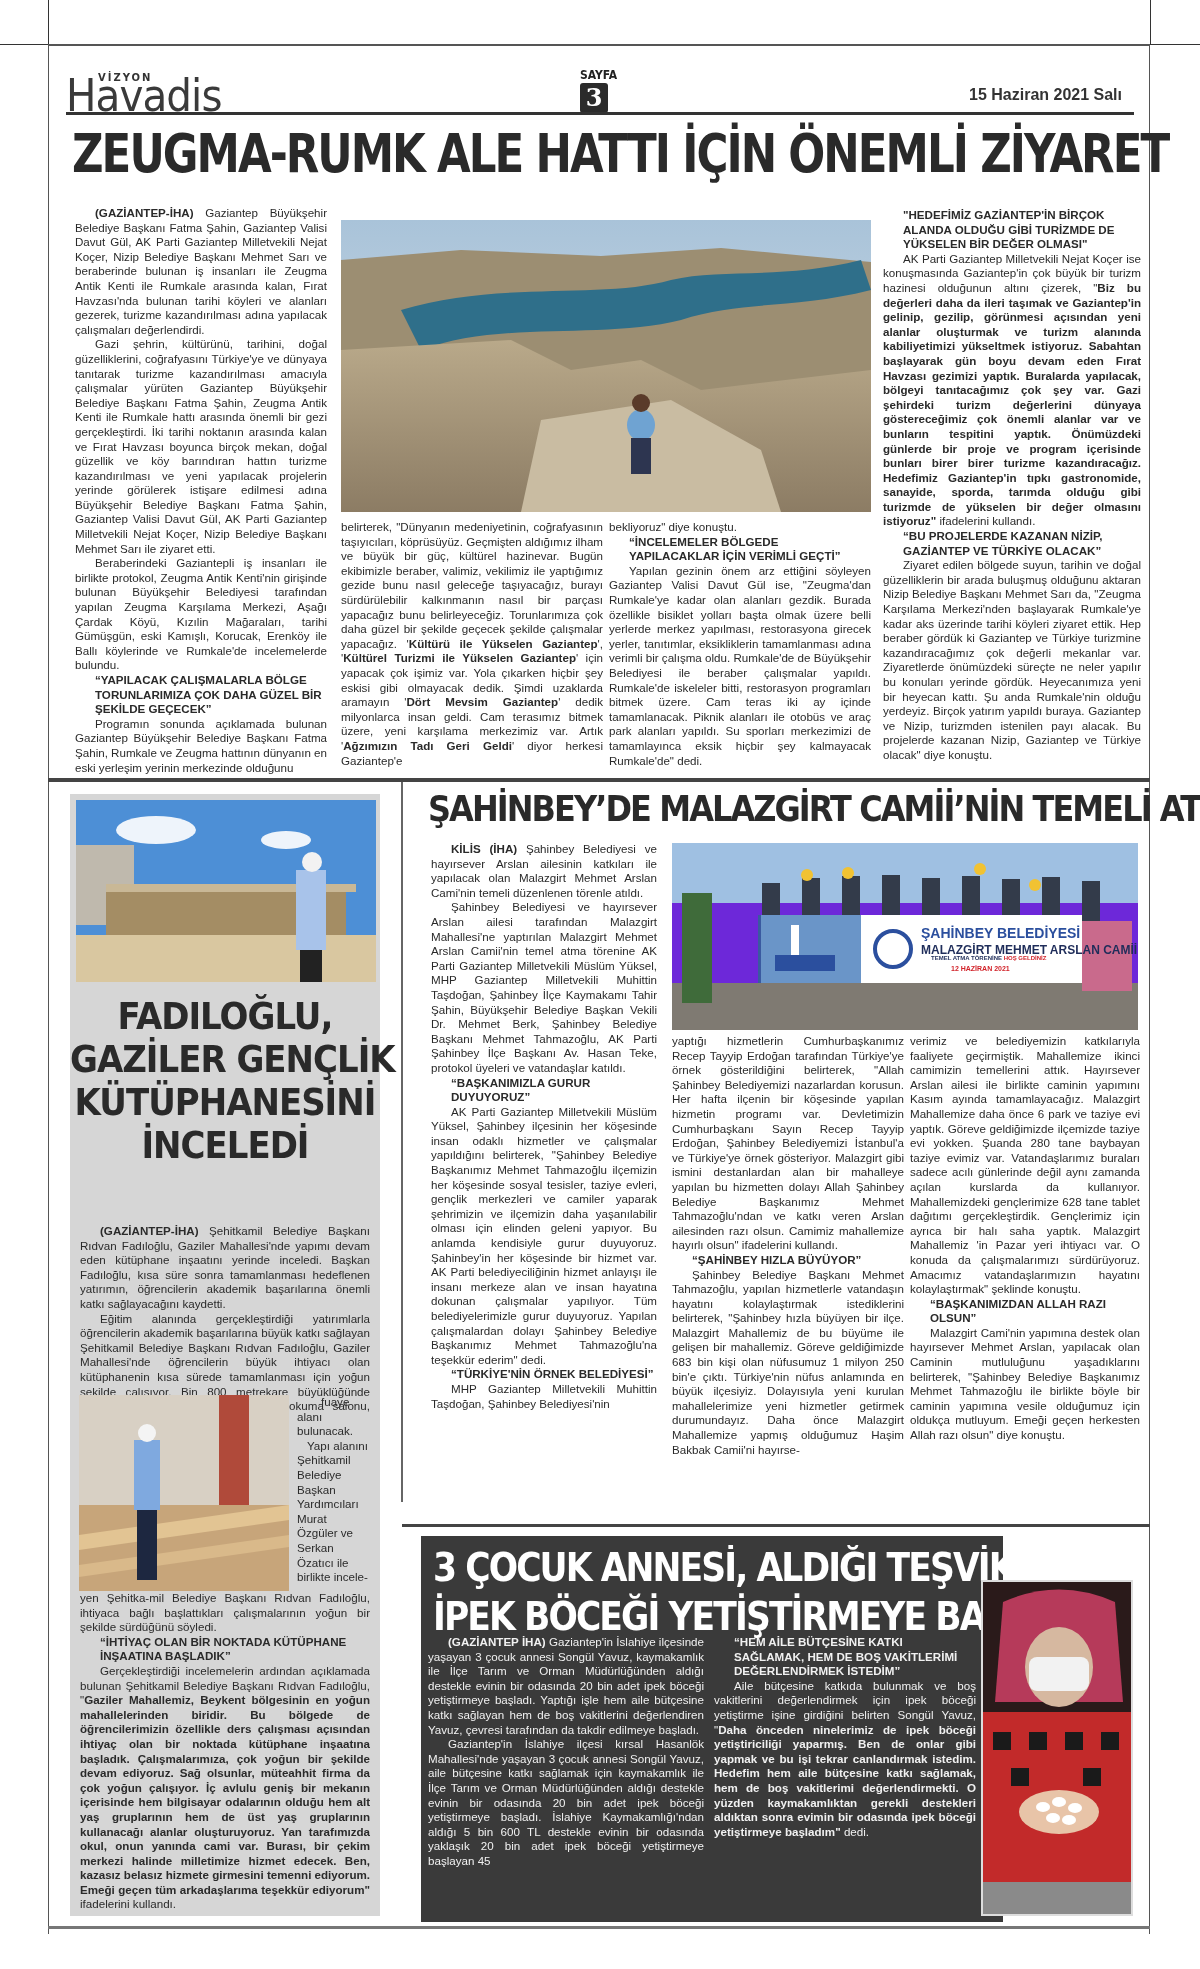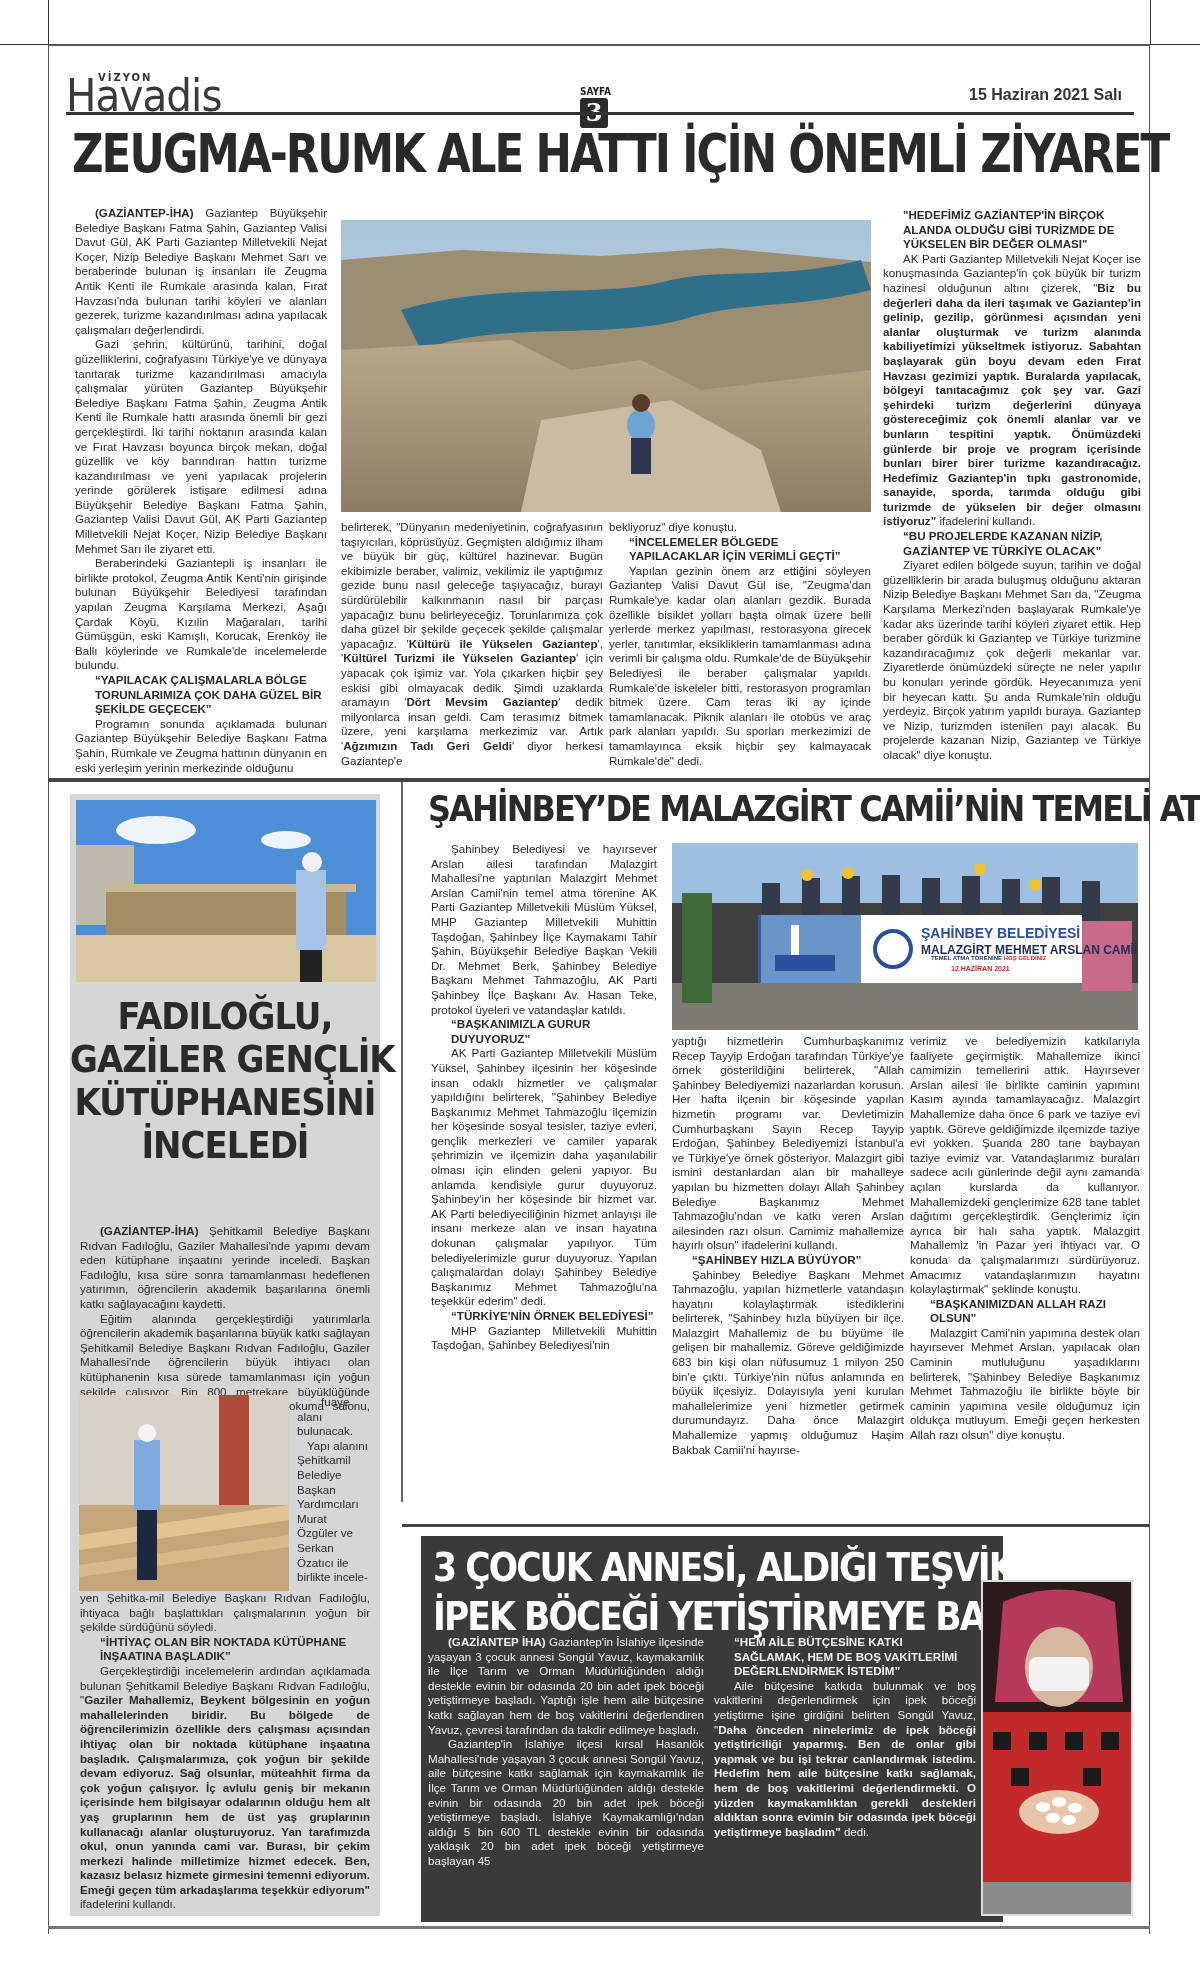--- a/index.html
+++ b/index.html
@@ -5,21 +5,21 @@
   * { box-sizing: border-box; margin: 0; padding: 0; }
   html, body { width: 1200px; height: 1969px; background: #ffffff; overflow: hidden; }
   body { position: relative; font-family: "Liberation Sans", sans-serif; color: #222; }
   .crop-line { position: absolute; background: #333; }
   .page-frame { position: absolute; left: 48px; top: 44px; width: 1102px; height: 1890px; border-left: 1.5px solid #555; border-right: 1.5px solid #555; }
   .abs { position: absolute; }
   .masthead-logo { position: absolute; left: 66px; top: 64px; width: 200px; height: 60px; }
   .logo-small { position: absolute; left: 32px; top: 8px; font-size: 10px; letter-spacing: 2px; font-weight: bold; color: #333; font-family: "DejaVu Sans", sans-serif; }
   .logo-big { position: absolute; left: 0; top: 6px; font-size: 44px; font-family: "DejaVu Sans", sans-serif; color: #3a3a3a; letter-spacing: -1px; transform: scaleX(0.92); transform-origin: left; }
   .sayfa { position: absolute; left: 580px; top: 68px; width: 28px; text-align: center; }
-  .sayfa-label { font-size: 10px; font-weight: bold; font-family: "DejaVu Sans Condensed", "DejaVu Sans", sans-serif; margin-top: 18px; }
+  .sayfa-label { font-size: 12px; font-weight: bold; font-family: "DejaVu Sans Condensed", "DejaVu Sans", sans-serif; }
   .sayfa-num { margin-top: 1px; background: #2b2b2b; color: #fff; font-size: 24px; font-weight: bold; border-radius: 3px; height: 30px; line-height: 30px; font-family: "DejaVu Serif", serif; }
   .date { position: absolute; right: 78px; top: 86px; font-size: 16px; font-weight: bold; color: #333; }
   .head-rule { position: absolute; left: 66px; top: 112px; width: 1068px; height: 3px; background: #333; }
   .headline { font-family: "DejaVu Sans", sans-serif; font-weight: bold; color: #2a2a2a; white-space: nowrap; letter-spacing: -2px; transform-origin: left top; line-height: 1; }
   .col { position: absolute; font-size: 11.6px; line-height: 14.6px; text-align: justify; color: #2a2a2a; }
   .col p { text-indent: 20px; }
   .col .sub { font-weight: bold; padding-left: 20px; text-indent: 0; text-align: left; }
   .col b { font-weight: bold; }
   .photo { position: absolute; overflow: hidden; }
   .rule-dark { position: absolute; background: #444; }
@@ -148,28 +148,29 @@
   <p style="text-indent:0">yen Şehitka-mil  Belediye Başkanı Rıdvan Fadıloğlu, ihtiyaca bağlı başlattıkları çalışmalarının yoğun bir şekilde sürdüğünü söyledi.</p>
   <p class="sub">“İHTİYAÇ OLAN BİR NOKTADA KÜTÜPHANE İNŞAATINA BAŞLADIK”</p>
   <p><span>Gerçekleştirdiği incelemelerin ardından açıklamada bulunan Şehitkamil Belediye Başkanı Rıdvan Fadıloğlu, "</span><b>Gaziler Mahallemiz, Beykent bölgesinin en yoğun mahallelerinden biridir. Bu bölgede de öğrencilerimizin özellikle ders çalışması açısından ihtiyaç olan bir noktada kütüphane inşaatına başladık. Çalışmalarımıza, çok yoğun bir şekilde devam ediyoruz. Sağ olsunlar, müteahhit firma da çok yoğun çalışıyor. İç avlulu geniş bir mekanın içerisinde hem bilgisayar odalarının olduğu hem alt yaş gruplarının hem de üst yaş gruplarının kullanacağı alanlar oluşturuyoruz. Yan tarafımızda okul, onun yanında cami var. Burası, bir çekim merkezi halinde milletimize hizmet edecek. Ben, kazasız belasız hizmete girmesini temenni ediyorum. Emeği geçen tüm arkadaşlarıma teşekkür ediyorum"</b><span> ifadelerini kullandı.</span></p>
 </div>
 
 <div class="rule-dark" style="left:401px;top:782px;width:2px;height:720px;background:#666;"></div>
 
 <div class="abs headline" style="left:428px;top:790px;font-size:33px;transform:scaleX(0.97) scaleY(1.1);">ŞAHİNBEY’DE MALAZGİRT CAMİİ’NİN TEMELİ ATILDI</div>
 
 <div class="col" style="left:431px;top:842px;width:226px;">
+  <p><b>KİLİS (İHA)</b><span> Şahinbey Belediyesi ve hayırsever Arslan ailesinin katkıları ile yapılacak olan Malazgirt Mehmet Arslan Cami'nin temeli düzenlenen törenle atıldı.</span></p>
   <p>Şahinbey Belediyesi ve hayırsever Arslan ailesi tarafından Malazgirt Mahallesi'ne yaptırılan Malazgirt Mehmet Arslan Camii'nin temel atma törenine AK Parti Gaziantep Milletvekili Müslüm Yüksel, MHP Gaziantep Milletvekili Muhittin Taşdoğan, Şahinbey İlçe Kaymakamı Tahir Şahin, Büyükşehir Belediye Başkan Vekili Dr. Mehmet Berk, Şahinbey Belediye Başkanı Mehmet Tahmazoğlu, AK Parti Şahinbey İlçe Başkanı Av. Hasan Teke, protokol üyeleri ve vatandaşlar katıldı.</p>
   <p class="sub">“BAŞKANIMIZLA GURUR DUYUYORUZ”</p>
   <p>AK Parti Gaziantep Milletvekili Müslüm Yüksel, Şahinbey ilçesinin her köşesinde insan odaklı hizmetler ve çalışmalar yapıldığını belirterek, "Şahinbey Belediye Başkanımız Mehmet Tahmazoğlu ilçemizin her köşesinde sosyal tesisler, taziye evleri, gençlik merkezleri ve camiler yaparak şehrimizin ve ilçemizin daha yaşanılabilir olması için elinden geleni yapıyor. Bu anlamda kendisiyle gurur duyuyoruz. Şahinbey'in her köşesinde bir hizmet var. AK Parti belediyeciliğinin hizmet anlayışı ile insanı merkeze alan ve insan hayatına dokunan çalışmalar yapılıyor. Tüm belediyelerimizle gurur duyuyoruz. Yapılan çalışmalardan dolayı Şahinbey Belediye Başkanımız Mehmet Tahmazoğlu'na teşekkür ederim" dedi.</p>
   <p class="sub">“TÜRKİYE'NİN ÖRNEK BELEDİYESİ”</p>
   <p>MHP Gaziantep Milletvekili Muhittin Taşdoğan, Şahinbey Belediyesi'nin</p>
 </div>
 
-<div class="photo" style="left:672px;top:843px;width:466px;height:187px;background:#404040;">
+<div class="photo" style="left:672px;top:843px;width:466px;height:187px;background:#6d28d9;">
   <svg width="466" height="187" viewBox="0 0 466 187" preserveAspectRatio="none" style="position:absolute;left:0;top:0;">
     <rect width="466" height="60" fill="#9fc0e2"></rect>
     <rect y="140" width="466" height="47" fill="#7f7a72"></rect>
     <g fill="#333b4a">
       <rect x="90" y="40" width="18" height="34"></rect>
         <rect x="130" y="35" width="18" height="40"></rect>
         <rect x="170" y="33" width="18" height="42"></rect>
       <rect x="210" y="32" width="18" height="42"></rect>
         <rect x="250" y="35" width="18" height="40"></rect>
         <rect x="290" y="33" width="18" height="42"></rect>

